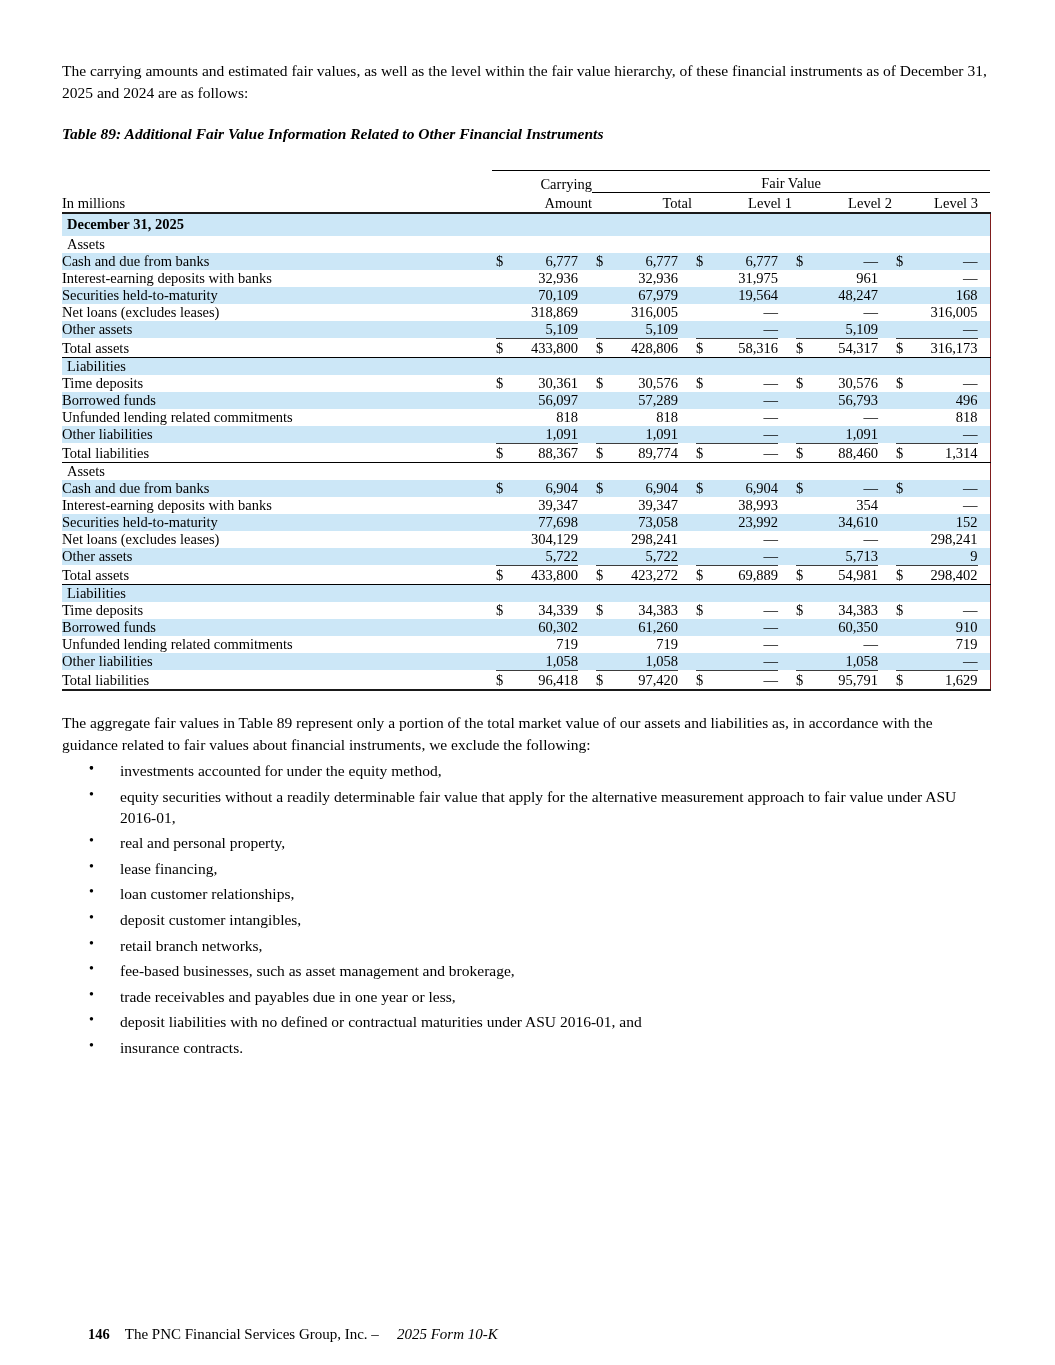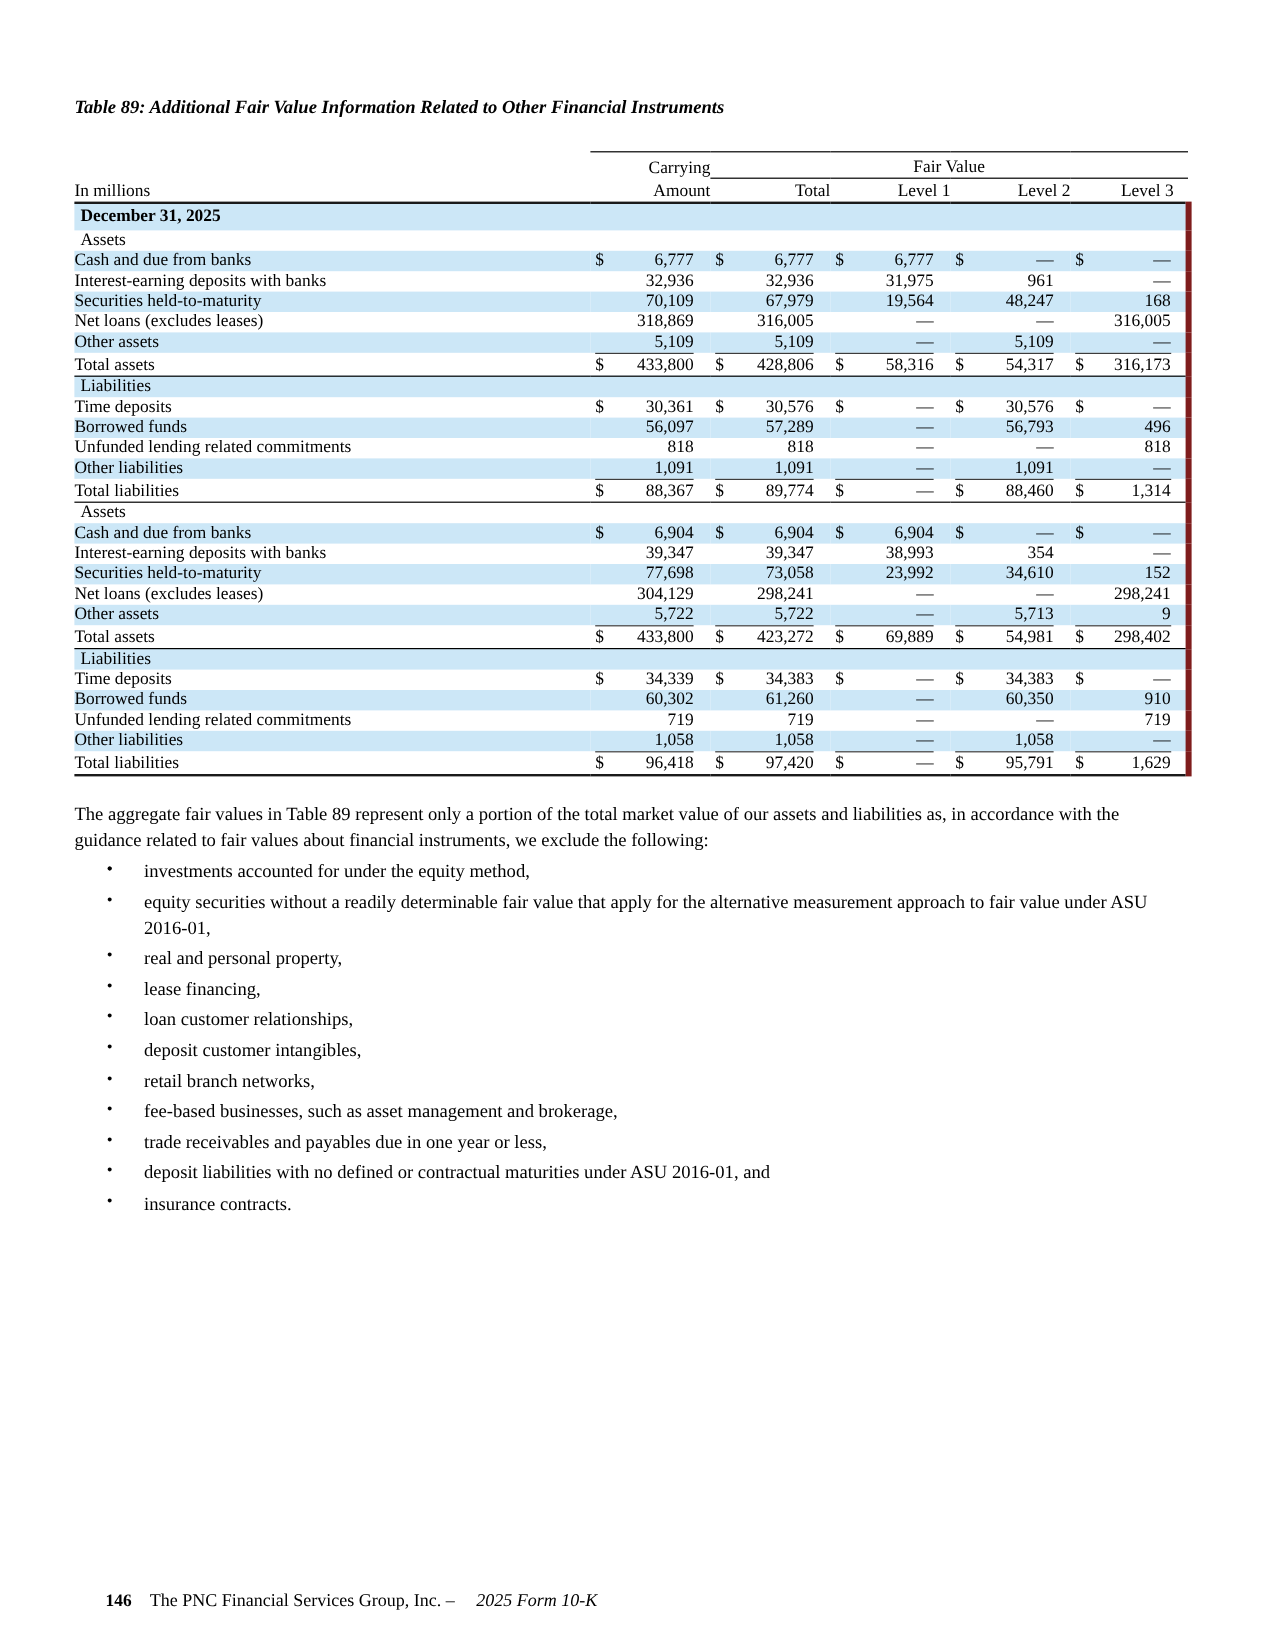--- a/index.html
+++ b/index.html
@@ -39,21 +39,21 @@
     text-align: center; vertical-align: middle;
     height: 22px; padding-top: 2px; margin-top: 28px;
   }
   thead .in-millions { text-align: left; padding: 2px 0 3px 4px; vertical-align: bottom; height: 20px; }
   thead .num-h { text-align: right; padding: 2px 14px 3px 0; vertical-align: bottom; height: 20px; }
   thead .num-h.last { padding-right: 12px; }
   thead tr.h2 td { border-bottom: 1px solid #000; }
 
   
   tbody td { padding-top: 3px; padding-bottom: 4px; }
-  tbody tr > td:last-child { border-right: 5px solid #7f1d1d; }
+  tbody tr > td:last-child { border-right: 1px solid #7f1d1d; }
   tr.shaded td { background: var(--shade, #cce7f7); }
   tr.sec td {
     font-weight: bold;
     border-top: 2.5px solid #1a1a1a;
     padding-left: 5px; padding-top: 2px; padding-bottom: 3px;
   }
   tr.sub td { padding-left: 5px; }
   td.lbl { padding-left: 5px; }
   td.tlbl { padding-left: 20px; }
   .grp {
@@ -79,20 +79,21 @@
   .footer { position: absolute; left: 88px; bottom: 22px; font-size: 15px; }
   .footer .pagenum { font-weight: bold; font-size: 14.5px; margin-right: 15px; }
   .footer .form { font-style: italic; margin-left: 18px; }
 </style>
 </head>
 <body>
 
 <div class="page">
   <div class="content">
 
+    <p class="intro">The carrying amounts and estimated fair values, as well as the level within the fair value hierarchy, of these financial instruments as of December 31, 2025 and 2024 are as follows:</p>
 
     <h3 class="table-title">Table 89: Additional Fair Value Information Related to Other Financial Instruments</h3>
 
     <table class="fv">
       <colgroup>
         <col style="width:430px">
         <col style="width:100px">
         <col style="width:100px">
         <col style="width:100px">
         <col style="width:100px">

